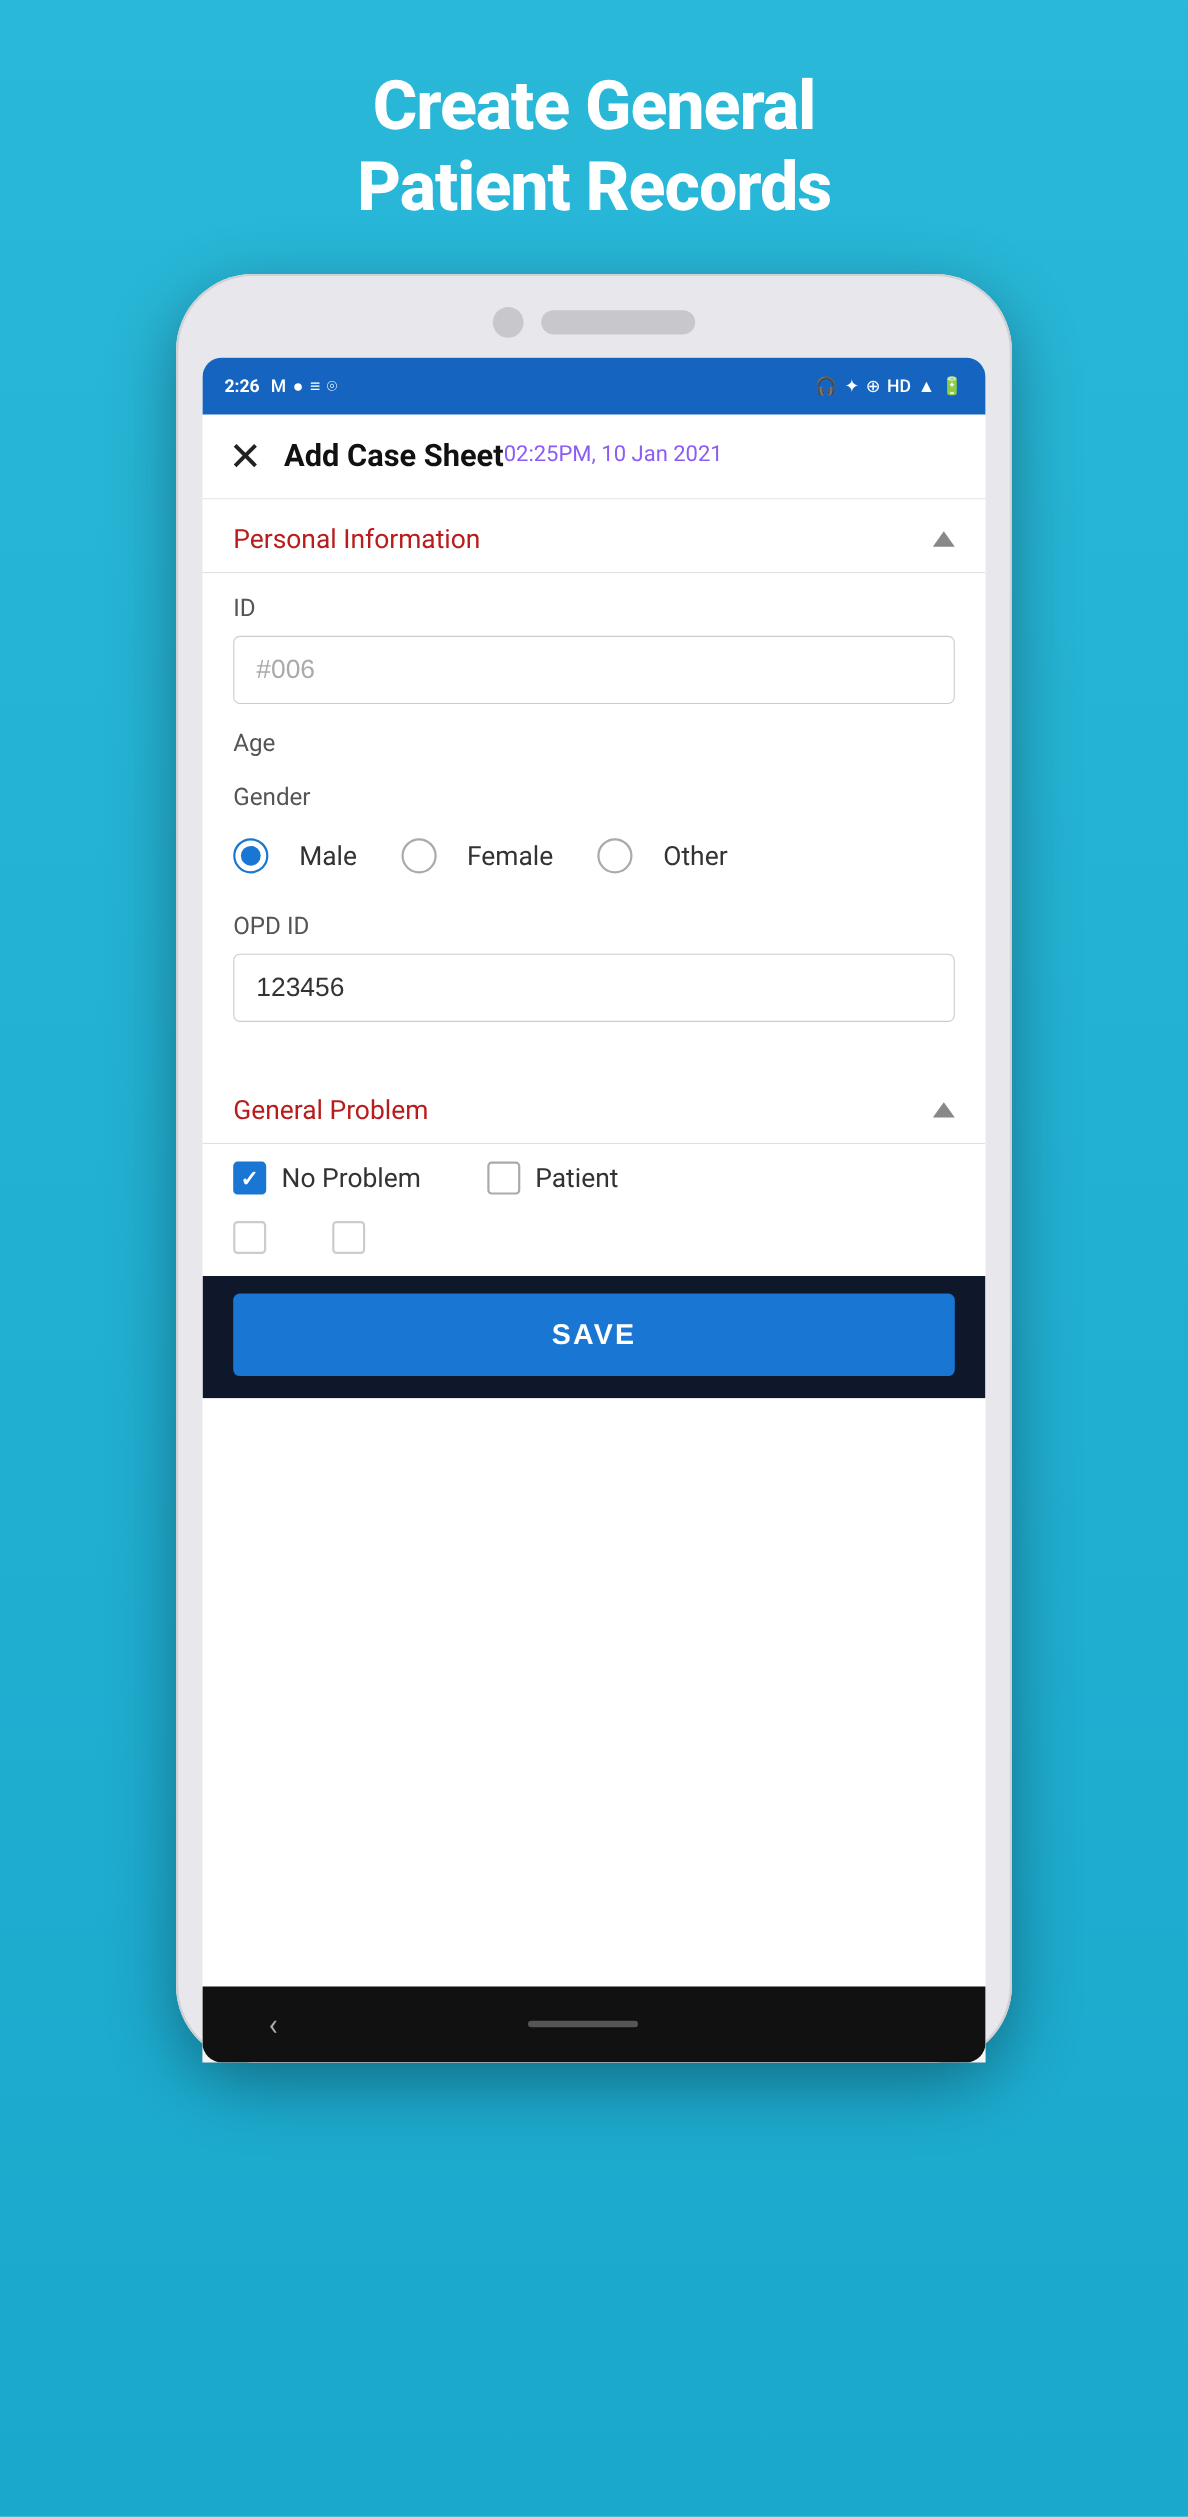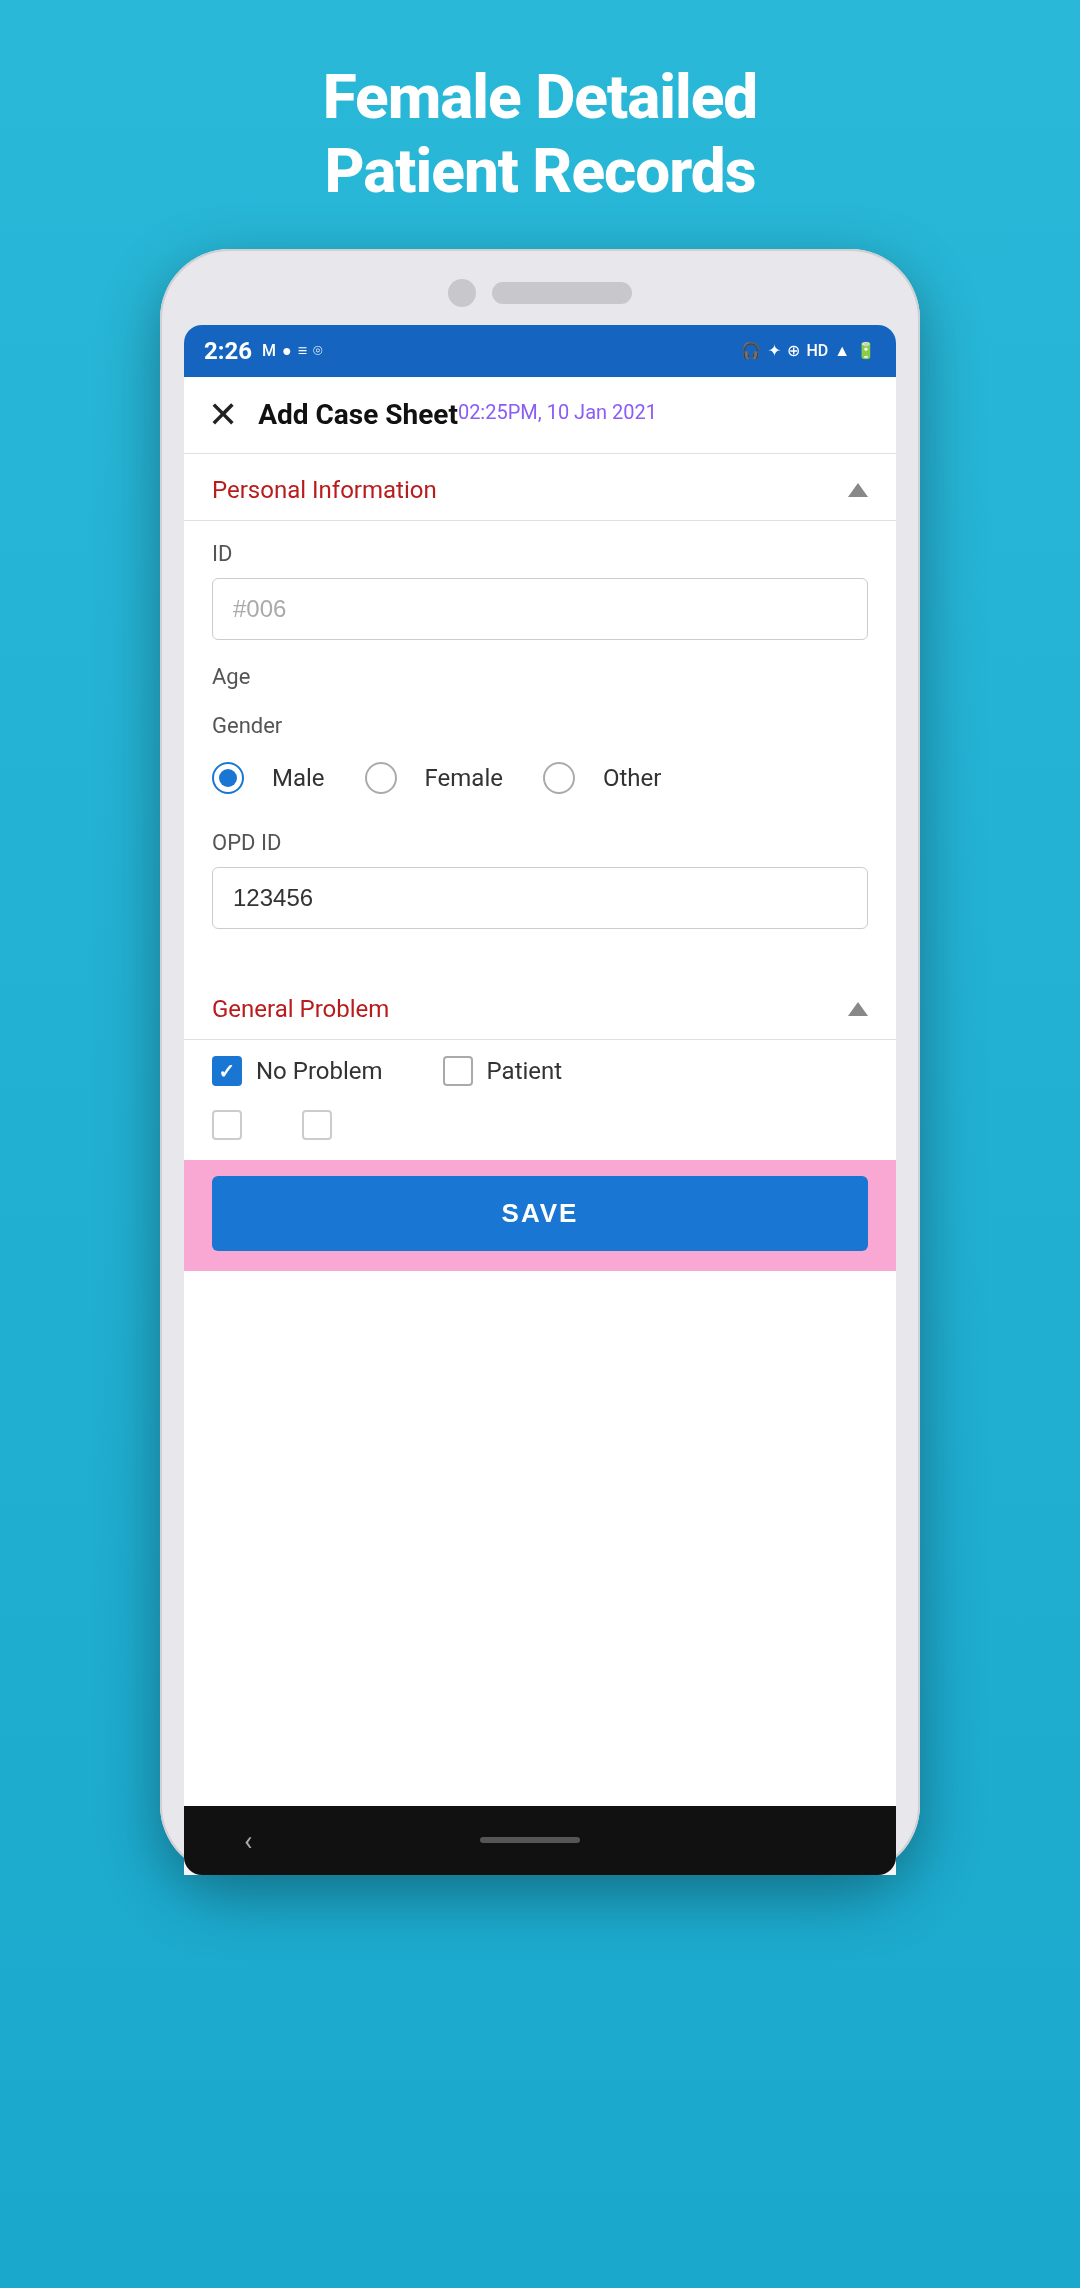--- a/index.html
+++ b/index.html
@@ -84,21 +84,21 @@
       min-height: 52px;
     }
 
     .status-left {
       display: flex;
       align-items: center;
       gap: 10px;
     }
 
     .status-time {
-      font-size: 24px;
+      font-size: 16px;
       font-weight: 700;
       text-align: right;
     }
 
     .status-icons {
       display: flex;
       align-items: center;
       gap: 6px;
       font-size: 16px;
     }
@@ -292,21 +292,21 @@
     .checkbox-box.empty-partial {
       width: 30px;
       height: 30px;
       border: 2px solid #ccc;
       border-radius: 4px;
       background: white;
     }
 
     
     .save-bar {
-      background: #f9a8d4;
+      background: #0f172a;
       padding: 16px 28px 20px 28px;
     }
 
     .save-btn {
       width: 100%;
       background: #1976d2;
       color: white;
       border: none;
       border-radius: 6px;
       padding: 22px;
@@ -344,21 +344,21 @@
       align-items: center;
       gap: 60px;
       padding: 8px 28px 20px 28px;
     }
   </style>
 </head>
 <body>
 
 <div class="page-header">
   <h1>
-    <span>Female Detailed</span><br>
+    <span>Create General</span><br>
     <span>Patient Records</span>
   </h1>
 </div>
 
 <div class="phone-shell">
 
   <div class="phone-top-bar">
     <div class="phone-camera"></div>
     <div class="phone-speaker"></div>
   </div>

